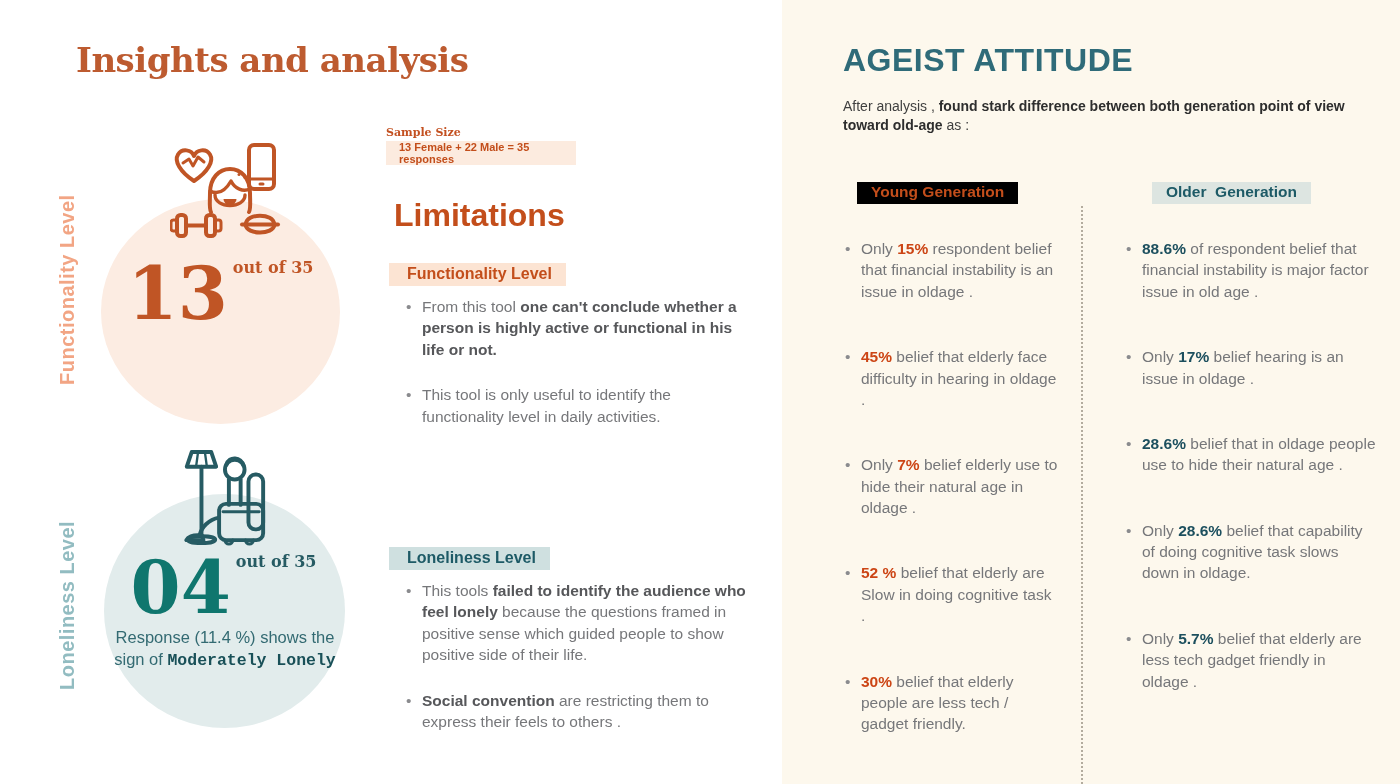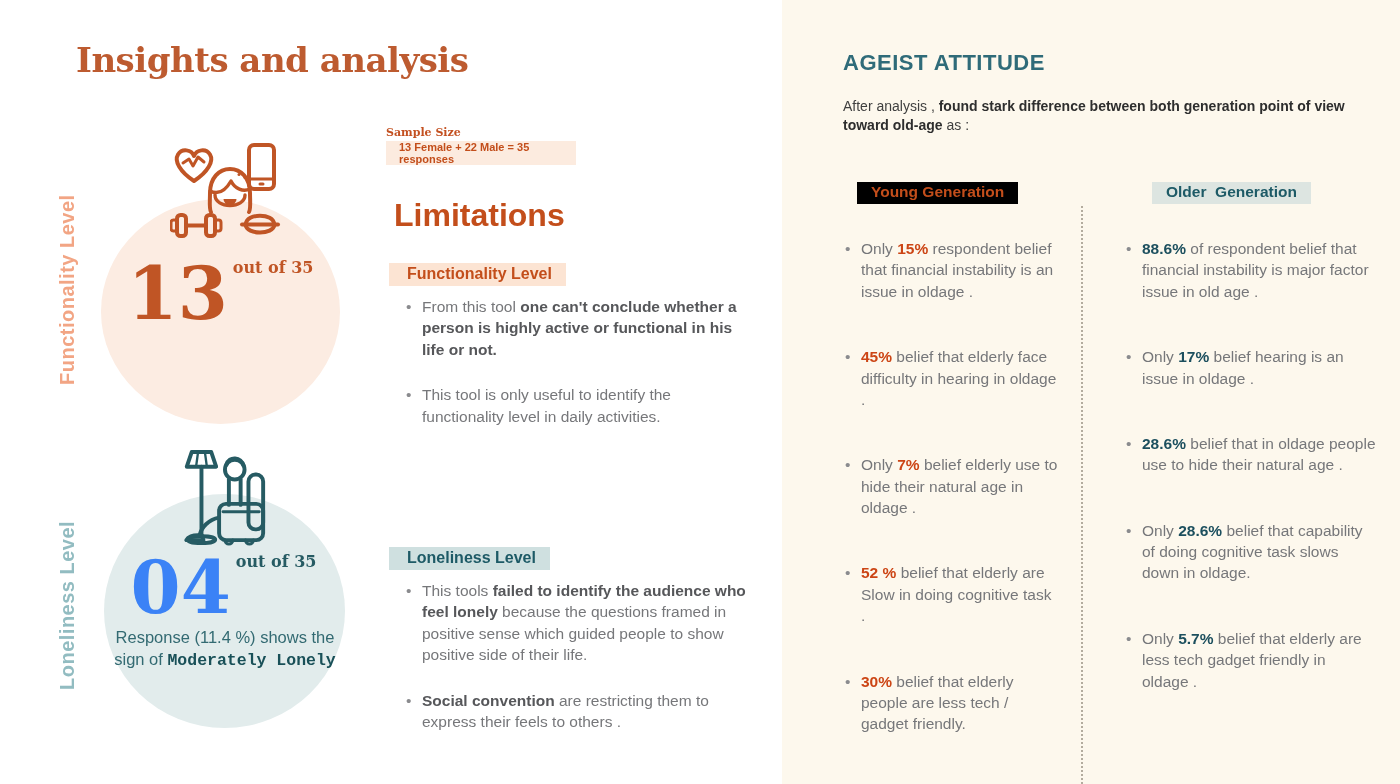--- a/index.html
+++ b/index.html
@@ -39,21 +39,21 @@
     position:absolute; display:flex; align-items:flex-start; justify-content:center;
     width:239px;
   }
   .stat-number-row.func { left:101px; top:258px; }
   .stat-number-row.lonely { left:104px; top:552px; }
   .big-number {
     font-family:"DejaVu Serif", serif; font-weight:700;
     font-size:72px; line-height:1;
   }
   .func .big-number { color:#c05525; }
-  .lonely .big-number { color:#3b82f6; }
+  .lonely .big-number { color:#0f766e; }
   .out-of {
     font-family:"DejaVu Serif", serif; font-weight:700;
     font-size:16px; margin-left:5px;
   }
   .func .out-of { color:#c05525; }
   .lonely .out-of { color:#265b63; }
 
   .stat-desc {
     position:absolute; text-align:center; line-height:1.32;
   }
@@ -98,22 +98,22 @@
   .limit-list {
     position:absolute; width:352px; font-size:15.5px; line-height:1.38;
   }
   .limit-list.func-list { left:404px; top:296px; }
   .limit-list.lonely-list { left:404px; top:580px; }
   .limit-list li { margin-bottom:24px; }
   .limit-list .seg-b { font-weight:700; color:#56575a; }
 
   
   .ageist-heading {
-    position:absolute; left:843px; top:50px;
-    font-size:22px; font-weight:700; letter-spacing:0.5px; color:#2f6b79;
+    position:absolute; left:843px; top:42px;
+    font-size:32px; font-weight:700; letter-spacing:0.5px; color:#2f6b79;
   }
   .ageist-subtitle {
     position:absolute; left:843px; top:97px; width:508px;
     font-size:14px; line-height:1.35; color:#3f3f3f;
   }
   .ageist-subtitle .seg-b { font-weight:700; color:#2e2e2e; }
   .gen-tag {
     position:absolute; font-size:15.5px; font-weight:700; white-space:pre;
     padding:1px 14px 3px 14px;
   }

